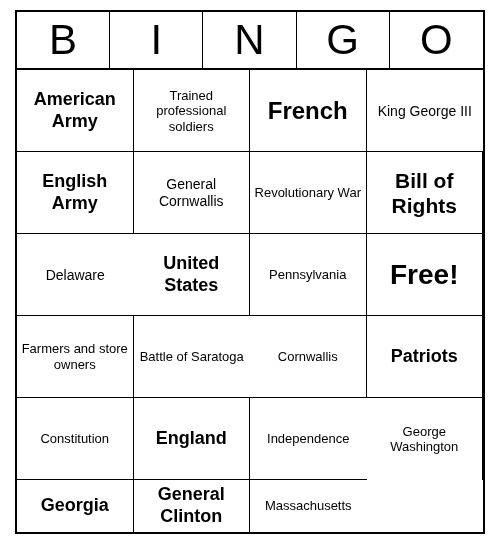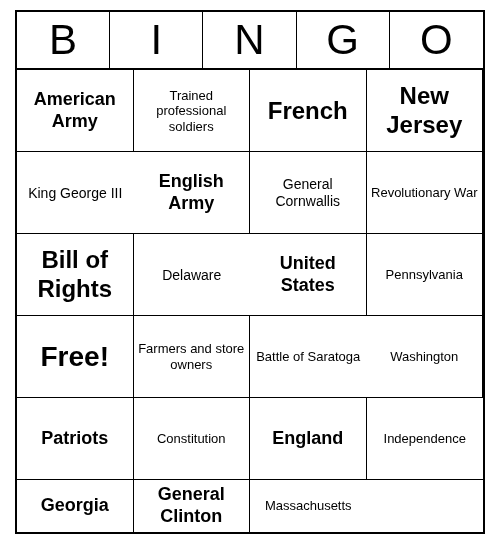--- a/index.html
+++ b/index.html
@@ -49,34 +49,34 @@
   <div class="bingo-header-cell">B</div>
       <div class="bingo-header-cell">I</div>
       <div class="bingo-header-cell">N</div>
       <div class="bingo-header-cell">G</div>
       <div class="bingo-header-cell">O</div>
     </div>
   <div class="bingo-grid">
   <div style="border-right: 1px solid rgb(0, 0, 0); border-bottom: 1px solid rgb(0, 0, 0); display: flex; justify-content: center; align-items: center; text-align: center; padding: 4px; font-size: 18px; font-weight: bold; line-height: 1.2;">American Army</div>
       <div style="border-right: 1px solid rgb(0, 0, 0); border-bottom: 1px solid rgb(0, 0, 0); display: flex; justify-content: center; align-items: center; text-align: center; padding: 4px; font-size: 13px; font-weight: normal; line-height: 1.2;">Trained professional soldiers</div>
       <div style="border-right: 1px solid rgb(0, 0, 0); border-bottom: 1px solid rgb(0, 0, 0); display: flex; justify-content: center; align-items: center; text-align: center; padding: 4px; font-size: 24px; font-weight: bold; line-height: 1.2;">French</div>
-      <div style="border-right: 1px solid rgb(0, 0, 0); border-bottom: 1px solid rgb(0, 0, 0); display: flex; justify-content: center; align-items: center; text-align: center; padding: 4px; font-size: 24px; font-weight: bold; line-height: 1.2;">New Jersey</div>
       <div style="border-right: none; border-bottom: 1px solid rgb(0, 0, 0); display: flex; justify-content: center; align-items: center; text-align: center; padding: 4px; font-size: 14px; font-weight: normal; line-height: 1.2;">King George III</div>
       <div style="border-right: 1px solid rgb(0, 0, 0); border-bottom: 1px solid rgb(0, 0, 0); display: flex; justify-content: center; align-items: center; text-align: center; padding: 4px; font-size: 18px; font-weight: bold; line-height: 1.2;">English Army</div>
       <div style="border-right: 1px solid rgb(0, 0, 0); border-bottom: 1px solid rgb(0, 0, 0); display: flex; justify-content: center; align-items: center; text-align: center; padding: 4px; font-size: 14px; font-weight: normal; line-height: 1.2;">General Cornwallis</div>
       <div style="border-right: 1px solid rgb(0, 0, 0); border-bottom: 1px solid rgb(0, 0, 0); display: flex; justify-content: center; align-items: center; text-align: center; padding: 4px; font-size: 13px; font-weight: normal; line-height: 1.2;">Revolutionary War</div>
-      <div style="border-right: 1px solid rgb(0, 0, 0); border-bottom: 1px solid rgb(0, 0, 0); display: flex; justify-content: center; align-items: center; text-align: center; padding: 4px; font-size: 24px; font-weight: bold; line-height: 1.2;">Bill of Rights</div>
+      <div style="border-right: 1px solid rgb(0, 0, 0); border-bottom: 1px solid rgb(0, 0, 0); display: flex; justify-content: center; align-items: center; text-align: center; padding: 4px; font-size: 21px; font-weight: bold; line-height: 1.2;">Bill of Rights</div>
       <div style="border-right: none; border-bottom: 1px solid rgb(0, 0, 0); display: flex; justify-content: center; align-items: center; text-align: center; padding: 4px; font-size: 14px; font-weight: normal; line-height: 1.2;">Delaware</div>
       <div style="border-right: 1px solid rgb(0, 0, 0); border-bottom: 1px solid rgb(0, 0, 0); display: flex; justify-content: center; align-items: center; text-align: center; padding: 4px; font-size: 18px; font-weight: bold; line-height: 1.2;">United States</div>
       <div style="border-right: 1px solid rgb(0, 0, 0); border-bottom: 1px solid rgb(0, 0, 0); display: flex; justify-content: center; align-items: center; text-align: center; padding: 4px; font-size: 13px; font-weight: normal; line-height: 1.2;">Pennsylvania</div>
       <div style="border-right: 1px solid rgb(0, 0, 0); border-bottom: 1px solid rgb(0, 0, 0); display: flex; justify-content: center; align-items: center; text-align: center; padding: 4px; font-size: 28px; font-weight: bold; line-height: 1.2;">Free!</div>
       <div style="border-right: 1px solid rgb(0, 0, 0); border-bottom: 1px solid rgb(0, 0, 0); display: flex; justify-content: center; align-items: center; text-align: center; padding: 4px; font-size: 13px; font-weight: normal; line-height: 1.2;">Farmers and store owners</div>
       <div style="border-right: none; border-bottom: 1px solid rgb(0, 0, 0); display: flex; justify-content: center; align-items: center; text-align: center; padding: 4px; font-size: 13px; font-weight: normal; line-height: 1.2;">Battle of Saratoga</div>
-      <div style="border-right: 1px solid rgb(0, 0, 0); border-bottom: 1px solid rgb(0, 0, 0); display: flex; justify-content: center; align-items: center; text-align: center; padding: 4px; font-size: 13px; font-weight: normal; line-height: 1.2;">Washington</div>
+      <div style="border-right: 1px solid rgb(0, 0, 0); border-bottom: 1px solid rgb(0, 0, 0); display: flex; justify-content: center; align-items: center; text-align: center; padding: 4px; font-size: 13px; font-weight: normal; line-height: 1.2;">Cornwallis</div>
       <div style="border-right: 1px solid rgb(0, 0, 0); border-bottom: 1px solid rgb(0, 0, 0); display: flex; justify-content: center; align-items: center; text-align: center; padding: 4px; font-size: 18px; font-weight: bold; line-height: 1.2;">Patriots</div>
       <div style="border-right: 1px solid rgb(0, 0, 0); border-bottom: 1px solid rgb(0, 0, 0); display: flex; justify-content: center; align-items: center; text-align: center; padding: 4px; font-size: 13px; font-weight: normal; line-height: 1.2;">Constitution</div>
       <div style="border-right: 1px solid rgb(0, 0, 0); border-bottom: 1px solid rgb(0, 0, 0); display: flex; justify-content: center; align-items: center; text-align: center; padding: 4px; font-size: 18px; font-weight: bold; line-height: 1.2;">England</div>
       <div style="border-right: none; border-bottom: 1px solid rgb(0, 0, 0); display: flex; justify-content: center; align-items: center; text-align: center; padding: 4px; font-size: 13px; font-weight: normal; line-height: 1.2;">Independence</div>
+      <div style="border-right: 1px solid rgb(0, 0, 0); border-bottom: none; display: flex; justify-content: center; align-items: center; text-align: center; padding: 4px; font-size: 13px; font-weight: normal; line-height: 1.2;">George Washington</div>
       <div style="border-right: 1px solid rgb(0, 0, 0); border-bottom: none; display: flex; justify-content: center; align-items: center; text-align: left; padding: 4px; font-size: 18px; font-weight: bold; line-height: 1.2;">Georgia</div>
       <div style="border-right: 1px solid rgb(0, 0, 0); border-bottom: none; display: flex; justify-content: center; align-items: center; text-align: center; padding: 4px; font-size: 18px; font-weight: bold; line-height: 1.2;">General Clinton</div>
       <div style="border-right: none; border-bottom: none; display: flex; justify-content: center; align-items: center; text-align: center; padding: 4px; font-size: 13px; font-weight: normal; line-height: 1.2;">Massachusetts</div>
     </div>
 </div>
 
 </body></html>

